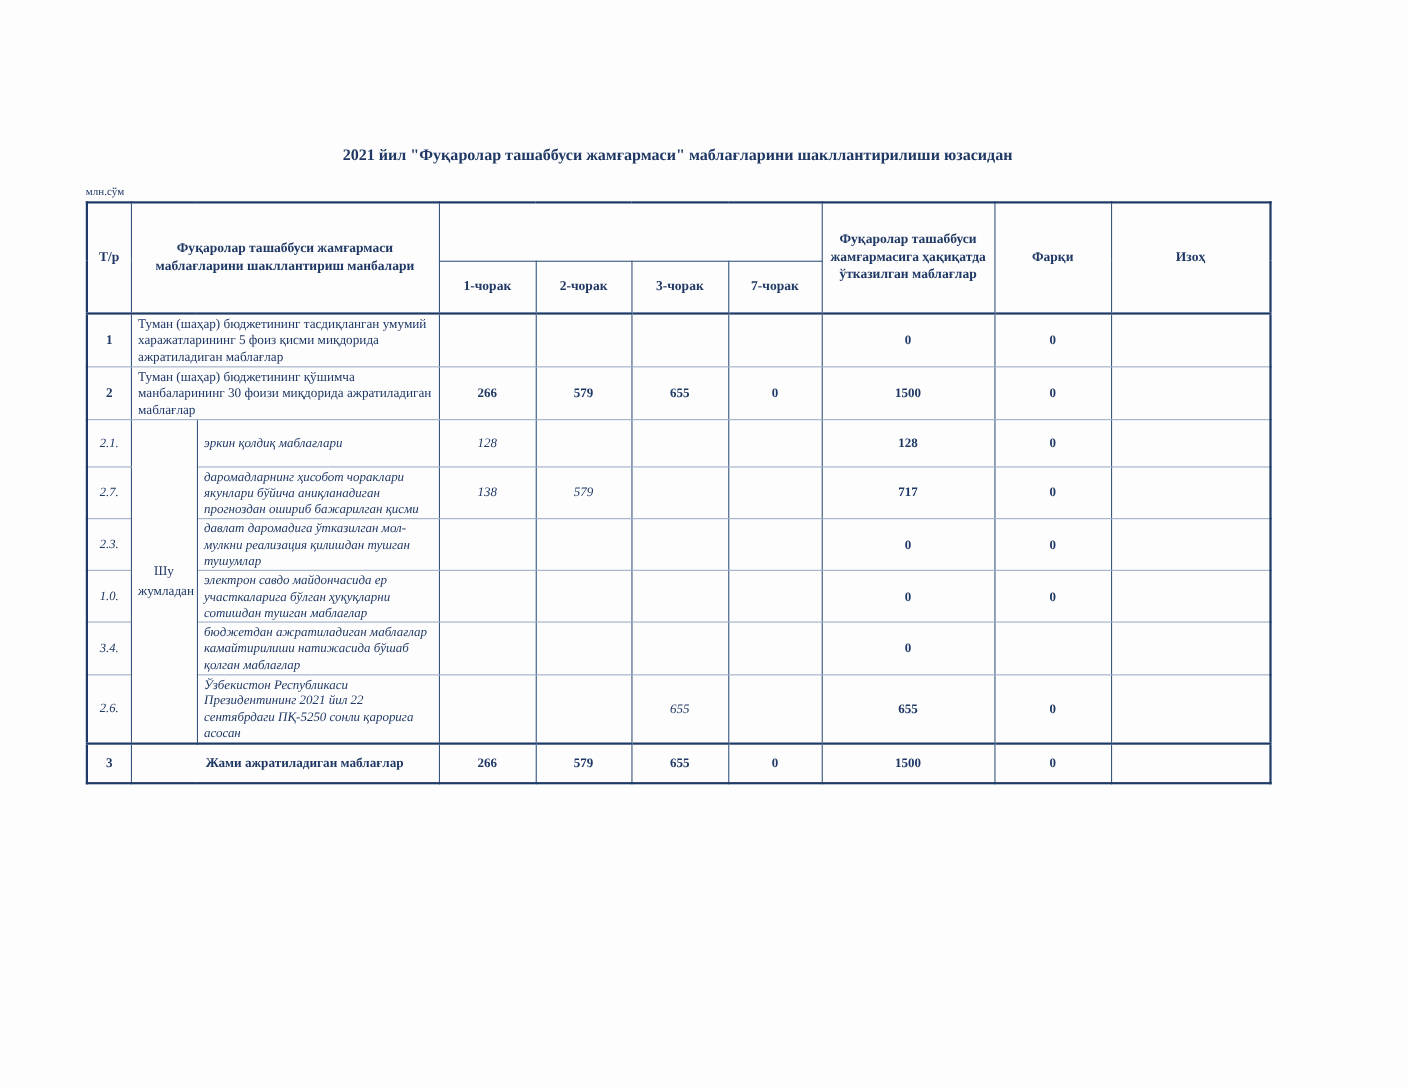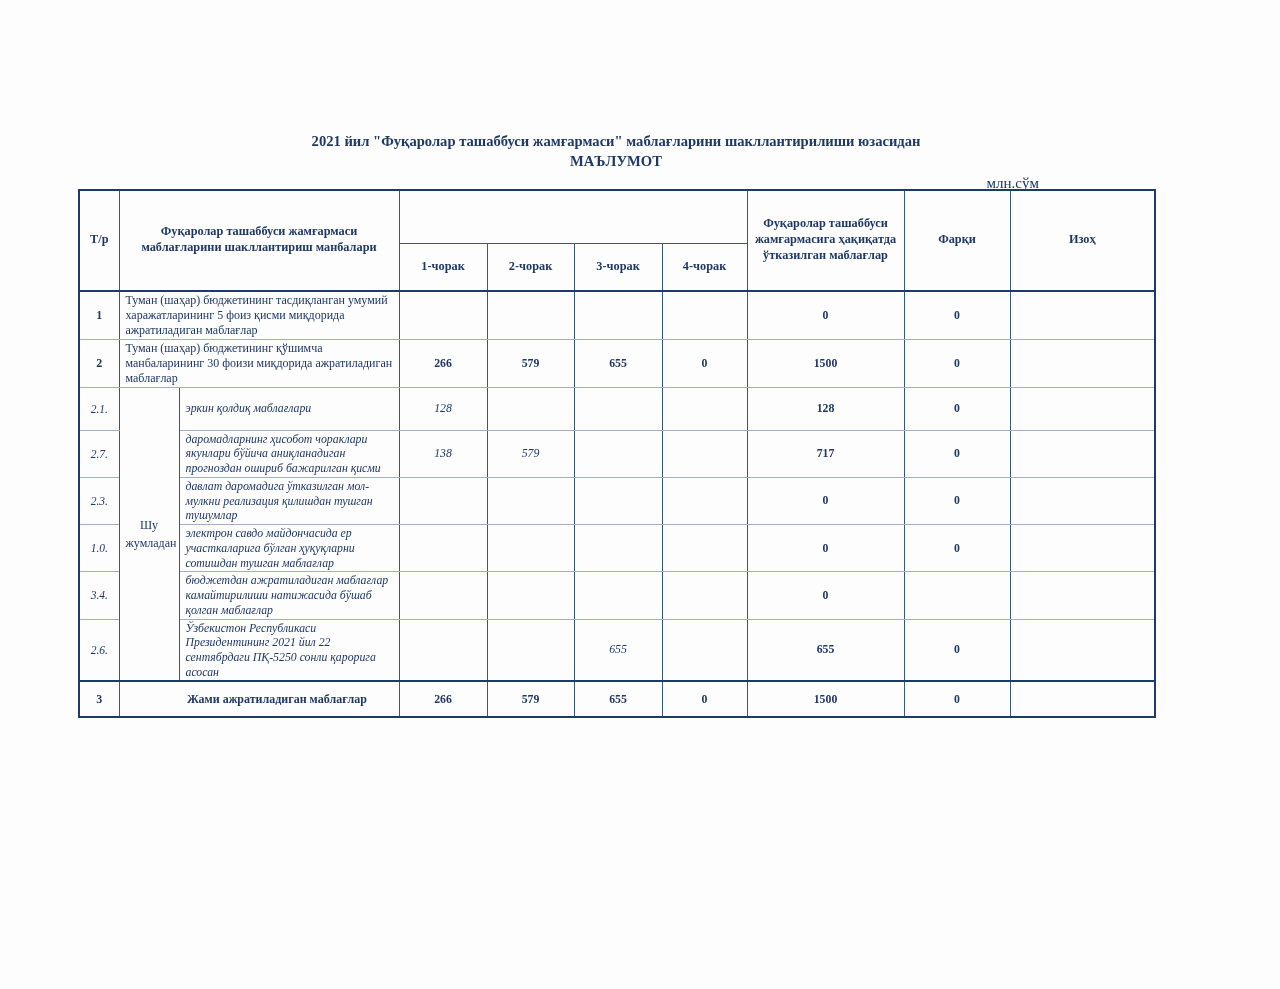--- a/index.html
+++ b/index.html
@@ -5,21 +5,21 @@
   html,body { margin:0; padding:0; background:#ffffff; }
   .page {
     position:relative; width:1280px; height:989px;
     background:#fdfdfe; overflow:hidden;
     font-family:"Liberation Serif", serif; color:#1f3864;
   }
   .content { position:absolute; left:78px; top:132px; width:1076px; }
 
   .title { text-align:center; font-weight:bold; font-size:14.6px; line-height:1.36; }
 
-  .unit { text-align:right; padding-right:115px; font-size:15px; height:14px; margin-top:3px; }
+  .unit { padding-right:115px; font-size:10px; height:14px; margin-top:17px; }
 
   table.report {
     width:1076px; border-collapse:collapse; table-layout:fixed;
     border:2.5px solid #1e3a66;
   }
   th, td {
     border:1px solid #3a577f; padding:1px 6px; overflow:hidden;
     color:#1f3864; vertical-align:middle;
   }
   thead th { font-size:12.3px; font-weight:bold; text-align:center; line-height:1.3; }
@@ -49,21 +49,20 @@
   .c-note { }
 </style>
 </head>
 <body>
 
 <div class="page">
   <div class="content">
 
     <div class="title">
       <div>2021 йил "Фуқаролар ташаббуси жамғармаси" маблағларини шакллантирилиши юзасидан</div>
-      <div>МАЪЛУМОТ</div>
     </div>
 
     <div class="unit">млн.сўм</div>
 
     <table class="report">
       <colgroup>
         <col style="width:40px">
           <col style="width:60px">
           <col style="width:220px">
         <col style="width:88px">
@@ -80,21 +79,21 @@
           <th rowspan="2" colspan="2">Фуқаролар ташаббуси жамғармаси маблағларини шакллантириш манбалари</th>
           <th colspan="4"></th>
           <th rowspan="2">Фуқаролар ташаббуси жамғармасига ҳақиқатда ўтказилган маблағлар</th>
           <th rowspan="2">Фарқи</th>
           <th rowspan="2">Изоҳ</th>
         </tr>
         <tr class="qrow">
           <th>1-чорак</th>
           <th>2-чорак</th>
           <th>3-чорак</th>
-          <th>4-чорак</th>
+          <th>7-чорак</th>
         </tr>
       </thead>
       <tbody>
           <tr class="row-main">
             <td class="c-num">1</td>
             <td class="c-label" colspan="2">Туман (шаҳар) бюджетининг тасдиқланган умумий харажатларининг 5 фоиз қисми миқдорида ажратиладиган маблағлар</td>
             <td class="c-val c-q"></td>
             <td class="c-val c-q"></td>
             <td class="c-val c-q"></td>
             <td class="c-val c-q"></td>

